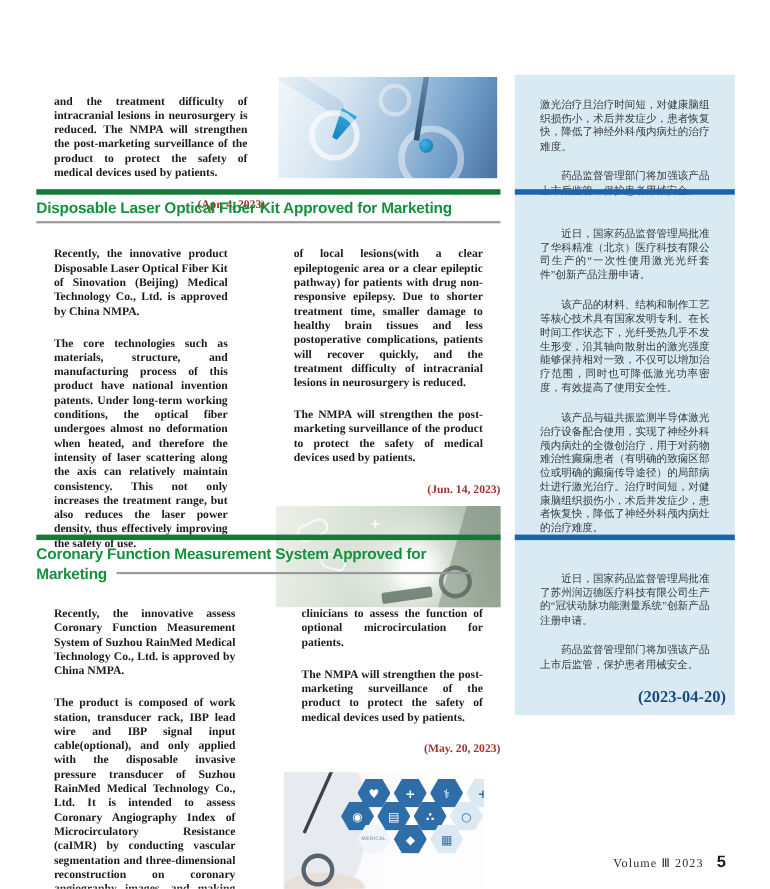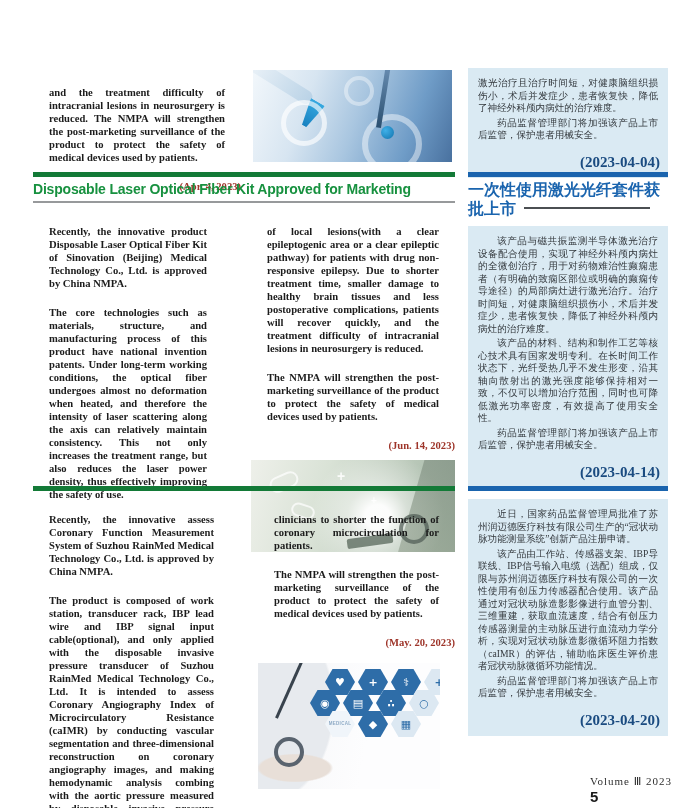--- a/index.html
+++ b/index.html
@@ -8,21 +8,21 @@
   .abs{position:absolute;}
 
   
   .en-body{font-size:10.6px;line-height:13px;font-weight:700;color:#1c1c1c;text-align:justify;}
   .en-body p{margin:16px;}
   .en-date{font-size:10.6px;font-weight:700;color:#9e352a;text-align:right;margin-top:12px;}
 
   
   .zh-box{background:#daeaf3;padding:7px 8px;}
   .zh-body{font-size:9.6px;line-height:12.5px;color:#33383d;text-align:justify;}
-  .zh-body p{margin:2px;}
+  .zh-body p{margin:15px;}
   .zh-body p.ind{text-indent:2em;}
   .zh-date{font-size:15px;font-weight:700;color:#1a4b80;text-align:right;margin-top:12px;}
 
   
   .bar{height:5px;width:100%;}
   .bar.green{background:#137a37;}
   .bar.blue{background:#1a64ae;}
   .en-head{margin:3px 0 0 0;font-family:"Liberation Sans",sans-serif;font-weight:700;
            font-size:14px;line-height:18px;color:#17913f;letter-spacing:-0.2px;}
   .rule-below{height:2px;background:#97999b;margin-top:3px;}
@@ -94,21 +94,21 @@
   .hex{width:30px;height:26px;margin-right:3px;display:flex;align-items:center;justify-content:center;
     clip-path:polygon(25% 0,75% 0,100% 50%,75% 100%,25% 100%,0 50%);
     font-family:"DejaVu Sans",sans-serif;font-size:11px;line-height:1;}
   .hex.f{background:#2e6da8;color:#ffffff;}
   .hex.o{background:#dce8f2;color:#2e6da8;}
   .hex.lite{background:#f0f5fa;color:#8fabc6;font-size:4.5px;letter-spacing:.3px;
     font-family:"Liberation Sans",sans-serif;}
   .hexrow .off1{margin-left:15px;}
 
   
-  #footer{right:40px;top:775px;display:flex;align-items:baseline;flex-direction:column;}
+  #footer{right:40px;top:775px;display:flex;align-items:baseline;}
   #footer .vol{font-size:11px;color:#2e2e2e;letter-spacing:1px;}
   #footer .pg{font-family:"Liberation Sans",sans-serif;font-size:15px;font-weight:700;
     color:#1a1a1a;margin-left:12px;}
 </style>
 </head>
 <body>
 
 <div class="abs en-body" style="left:33px;top:70px;width:208px;">
   <p>and the treatment difficulty of intracranial lesions in neurosurgery is reduced. The NMPA will strengthen the post-marketing surveillance of the product to protect the safety of medical devices used by patients.</p>
   <div class="en-date">(Apr. 4, 2023)</div>
@@ -153,40 +153,41 @@
         <div class="plus1">+</div>
         <div class="plus2">+</div>
         <div class="tab"></div>
       </div>
     </div>
   </div>
 </div>
 
 <div class="abs" style="left:468px;top:172px;width:200px;">
   <div class="bar blue"></div>
-  <h2 class="zh-head w130">一次性使用激光光纤套件获批上市</h2>
   <div class="zh-box" style="margin-top:8px;">
     <div class="zh-body">
+      <p class="ind">近日，国家药品监督管理局批准了华科精准（北京）医疗科技有限公司生产的“一次性使用激光光纤套件”创新产品注册申请。</p>
+      <p class="ind">该产品的材料、结构和制作工艺等核心技术具有国家发明专利。在长时间工作状态下，光纤受热几乎不发生形变，沿其轴向散射出的激光强度能够保持相对一致，不仅可以增加治疗范围，同时也可降低激光功率密度，有效提高了使用安全性。</p>
       <p class="ind">该产品与磁共振监测半导体激光治疗设备配合使用，实现了神经外科颅内病灶的全微创治疗，用于对药物难治性癫痫患者（有明确的致痫区部位或明确的癫痫传导途径）的局部病灶进行激光治疗。治疗时间短，对健康脑组织损伤小，术后并发症少，患者恢复快，降低了神经外科颅内病灶的治疗难度。</p>
-      <p class="ind">该产品的材料、结构和制作工艺等核心技术具有国家发明专利。在长时间工作状态下，光纤受热几乎不发生形变，沿其轴向散射出的激光强度能够保持相对一致，不仅可以增加治疗范围，同时也可降低激光功率密度，有效提高了使用安全性。</p>
       <p class="ind">药品监督管理部门将加强该产品上市后监管，保护患者用械安全。</p>
     </div>
     <div class="zh-date">(2023-04-14)</div>
   </div>
 </div>
 
 <div class="abs" style="left:33px;top:486px;width:422px;">
   <div class="bar green"></div>
+  <h2 class="en-head trail">Coronary Function Measurement System Approved for Marketing</h2>
   <div class="cols">
     <div class="col en-body">
       <p>Recently, the innovative assess Coronary Function Measurement System of Suzhou RainMed Medical Technology Co., Ltd. is approved by China NMPA.</p>
       <p>The product is composed of work station, transducer rack, IBP lead wire and IBP signal input cable(optional), and only applied with the disposable invasive pressure transducer of Suzhou RainMed Medical Technology Co., Ltd. It is intended to assess Coronary Angiography Index of Microcirculatory Resistance (caIMR) by conducting vascular segmentation and three-dimensional reconstruction on coronary angiography images, and making hemodynamic analysis combing with the aortic pressure measured by disposable invasive pressure transducer, which assists</p>
     </div>
     <div class="col en-body">
-      <p>clinicians to shorter the function of coronary microcirculation for patients.</p>
+      <p>clinicians to assess the function of optional microcirculation for patients.</p>
       <p>The NMPA will strengthen the post-marketing surveillance of the product to protect the safety of medical devices used by patients.</p>
       <div class="en-date">(May. 20, 2023)</div>
       <div class="photo" id="img3">
         <div class="coat"></div>
         <div class="hand"></div>
         <div class="stube"></div>
         <div class="sring"></div>
         <div class="hexgrid">
           <div class="hexrow">
             <div class="hex f off1">♥</div>
@@ -209,21 +210,20 @@
       </div>
     </div>
   </div>
 </div>
 
 <div class="abs" style="left:468px;top:486px;width:200px;">
   <div class="bar blue"></div>
   <div class="zh-box" style="margin-top:8px;">
     <div class="zh-body">
       <p class="ind">近日，国家药品监督管理局批准了苏州润迈德医疗科技有限公司生产的“冠状动脉功能测量系统”创新产品注册申请。</p>
-      <p class="ind">该产品由工作站、传感器支架、IBP导联线、IBP信号输入电缆（选配）组成，仅限与苏州润迈德医疗科技有限公司的一次性使用有创压力传感器配合使用。该产品通过对冠状动脉造影影像进行血管分割、三维重建，获取血流速度，结合有创压力传感器测量的主动脉压进行血流动力学分析，实现对冠状动脉造影微循环阻力指数（caIMR）的评估，辅助临床医生评价患者冠状动脉微循环功能情况。</p>
       <p class="ind">药品监督管理部门将加强该产品上市后监管，保护患者用械安全。</p>
     </div>
     <div class="zh-date">(2023-04-20)</div>
   </div>
 </div>
 
 <div class="abs" id="footer">
   <span class="vol">Volume Ⅲ 2023</span>
   <span class="pg">5</span>
 </div>

